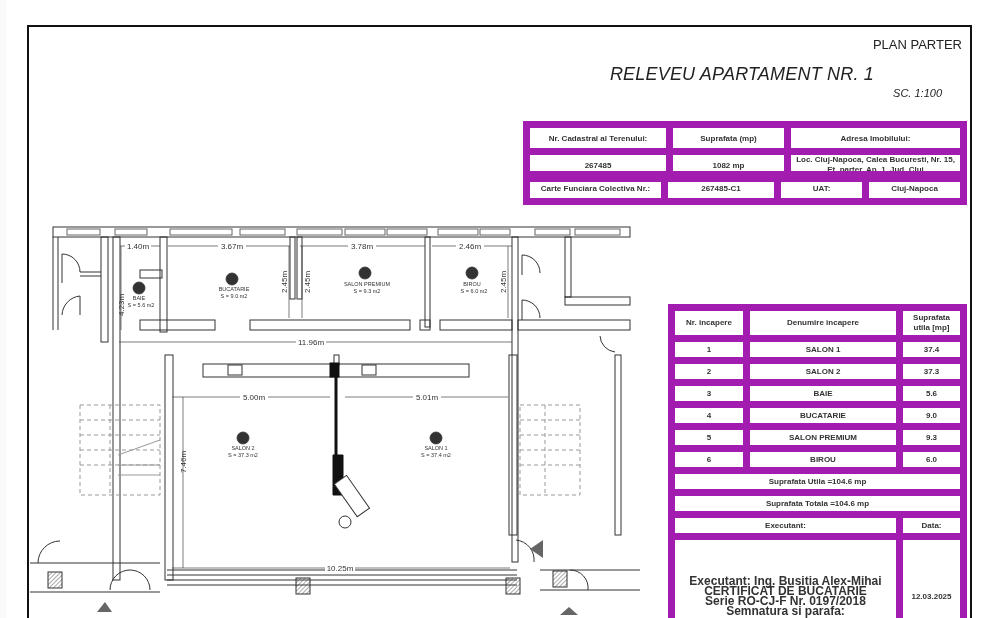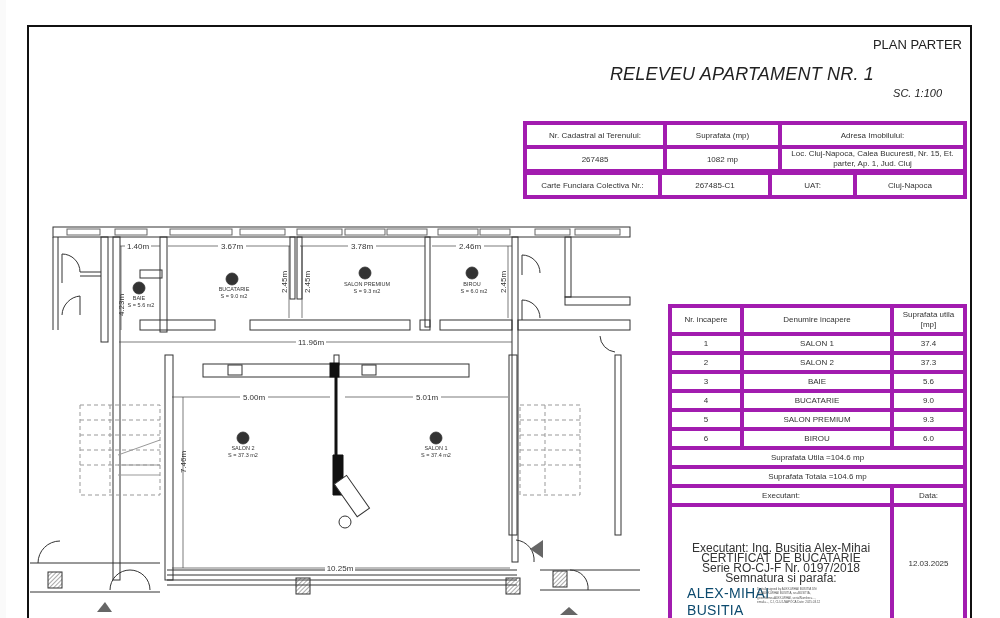--- a/index.html
+++ b/index.html
@@ -4,21 +4,21 @@
 <style>
   html,body{margin:0;padding:0;}
   body{width:1000px;height:618px;overflow:hidden;background:#f2f2f2;font-family:"Liberation Sans",sans-serif;color:#222;position:relative;}
   .sheet{position:absolute;left:0;top:0;width:1000px;height:618px;background:#fafafa;}
   .paper{position:absolute;left:6px;top:0;width:994px;height:618px;background:#fff;}
   .frame{position:absolute;left:27px;top:25px;width:945px;height:600px;border:2px solid #111;border-bottom:none;box-sizing:border-box;}
   .t-plan{position:absolute;right:38px;top:37px;font-size:13px;}
   .t-title{position:absolute;left:542px;width:400px;text-align:center;top:64px;font-size:18px;letter-spacing:0.2px;font-style:italic;}
   .t-scale{position:absolute;left:542px;width:400px;text-align:right;top:87px;font-size:11px;font-style:italic;}
   table.grid{position:absolute;border-collapse:collapse;font-size:8px;}
-  table.grid td{border:4px solid #a21caf;text-align:center;padding:0 3px;color:#333;}
+  table.grid td{border:7px solid #a21caf;text-align:center;padding:0 3px;color:#333;font-weight:bold;}
   #t1{left:523px;top:121px;width:444px;}
   #t1 td{height:20px;}
   #t2{left:523px;top:171px;width:444px;}
   #t2 td{height:20px;}
   #t3{left:668px;top:304px;width:299px;font-size:8px;}
   #t3 td{height:15px;border-radius:9px;}
   #t3 .hdr td{height:24px;line-height:10px;}
   .exec-cell{height:112px!important;vertical-align:top;position:relative;}
   .exec-text{padding-top:36px;line-height:10px;font-size:12px;}
   .sig-name{position:absolute;left:15px;top:78px;font-size:14px;line-height:17px;text-align:left;color:#0c4a6e;letter-spacing:0.3px;}

